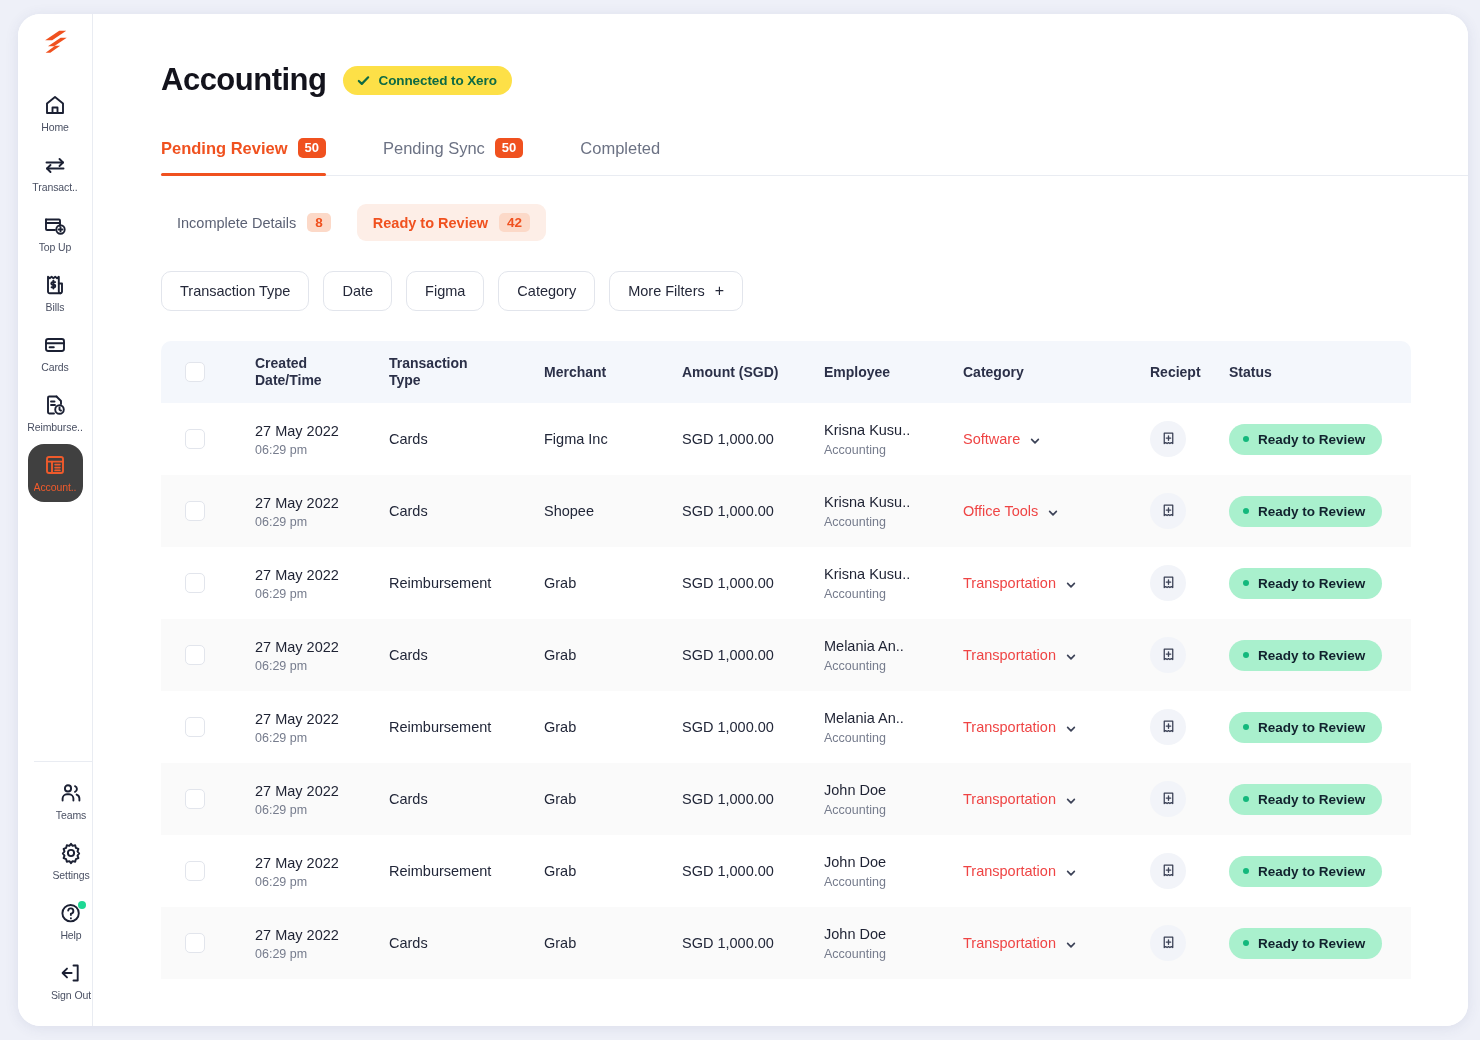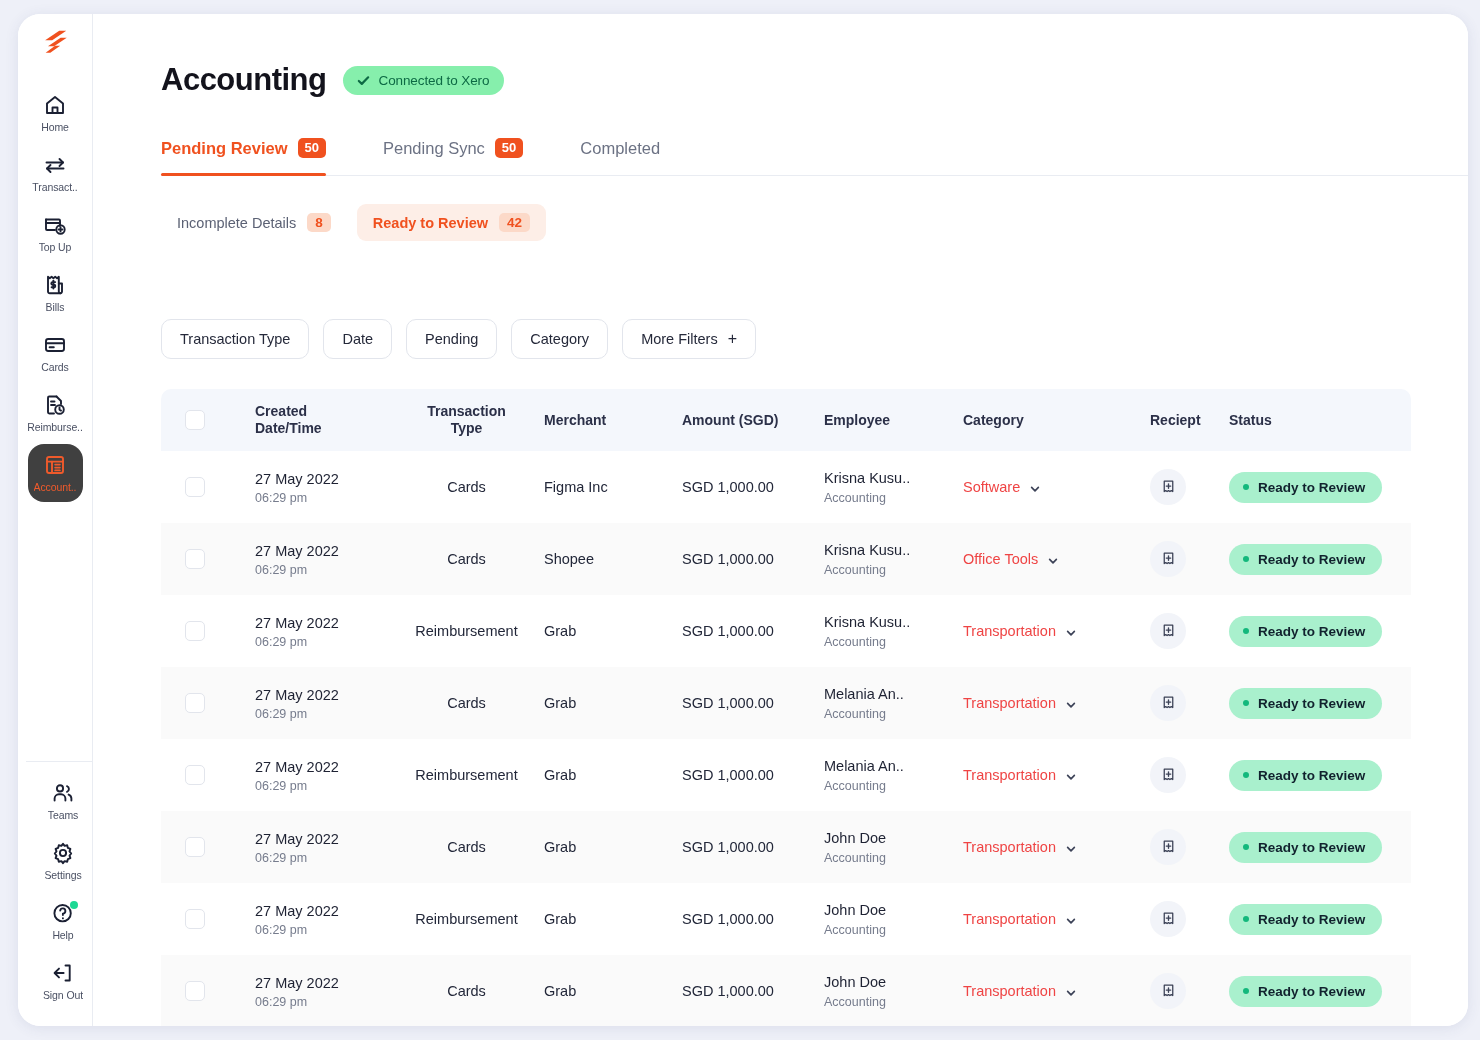--- a/index.html
+++ b/index.html
@@ -87,21 +87,21 @@
   .sidebar-divider {
     width: 75px;
     height: 1px;
     background: #e9ecf2;
     margin: 0 0 10px 0;
   }
 
   .sidebar-bottom {
     position: absolute;
     bottom: 14px;
-    left: 8px;
+    left: 16px;
     width: 100%;
     display: flex;
     flex-direction: column;
     align-items: center;
   }
 
   .help-dot {
     position: absolute;
     width: 8px; height: 8px;
     border-radius: 50%;
@@ -124,26 +124,26 @@
   .page-title {
     font-size: 31px;
     font-weight: bold;
     color: #13131c;
     letter-spacing: -0.5px;
   }
   .xero-pill {
     display: inline-flex;
     align-items: center;
     gap: 8px;
-    background: #86efac;
+    background: #fde047;
     color: #0d6a44;
     border-radius: 999px;
     padding: 7px 15px 7px 13px;
     font-size: 13.5px;
-    font-weight: normal;
+    font-weight: bold;
     letter-spacing: -0.1px;
   }
   .check-icon svg { width: 15px; height: 15px; display: block; }
 
   
   .tabs {
     display: flex;
     align-items: flex-end;
     gap: 0;
     margin-top: 40px;
@@ -210,21 +210,20 @@
     border-radius: 10px;
     background: #fff;
     padding: 11px 18px;
     font-size: 14.5px;
     color: #25293a;
     cursor: pointer;
     display: flex;
     align-items: center;
     gap: 10px;
     white-space: nowrap;
-    margin-top: 48px;
   }
   .chip .plus { font-size: 16px; color: #25293a; line-height: 1; }
 
   
   .table-wrap {
     margin-top: 30px;
     width: 1250px;
   }
   .thead {
     display: flex;
@@ -241,21 +240,21 @@
     display: flex;
     align-items: center;
     height: 72px;
     font-size: 14.5px;
     color: #222739;
   }
   .trow.alt { background: #fafafa; }
 
   .c-check { width: 94px; flex: 0 0 94px; display: flex; align-items: center; padding-left: 24px; }
   .c-date  { width: 134px; flex: 0 0 134px; }
-  .c-type  { width: 155px; flex: 0 0 155px; text-align: center; }
+  .c-type  { width: 155px; flex: 0 0 155px; }
   .c-merch { width: 138px; flex: 0 0 138px; }
   .c-amt   { width: 142px; flex: 0 0 142px; }
   .c-emp   { width: 139px; flex: 0 0 139px; }
   .c-cat   { width: 178px; flex: 0 0 178px; }
   .c-rcpt  { width: 88px; flex: 0 0 88px; display:flex; align-items:center;padding-left:9px; }
   .c-stat  { width: 182px; flex: 0 0 182px; }
 
   .checkbox {
     width: 20px; height: 20px;
     border: 1.5px solid #e2e5ec;
@@ -483,21 +482,21 @@
       </div>
 
     <div class="filters" id="filters">
         <div class="chip">
           <span>Transaction Type</span>
         </div>
         <div class="chip">
           <span>Date</span>
         </div>
         <div class="chip">
-          <span>Pending</span>
+          <span>Figma</span>
         </div>
         <div class="chip">
           <span>Category</span>
         </div>
         <div class="chip">
           <span>More Filters</span>
           <span class="plus">+</span>
         </div>
       </div>
 

